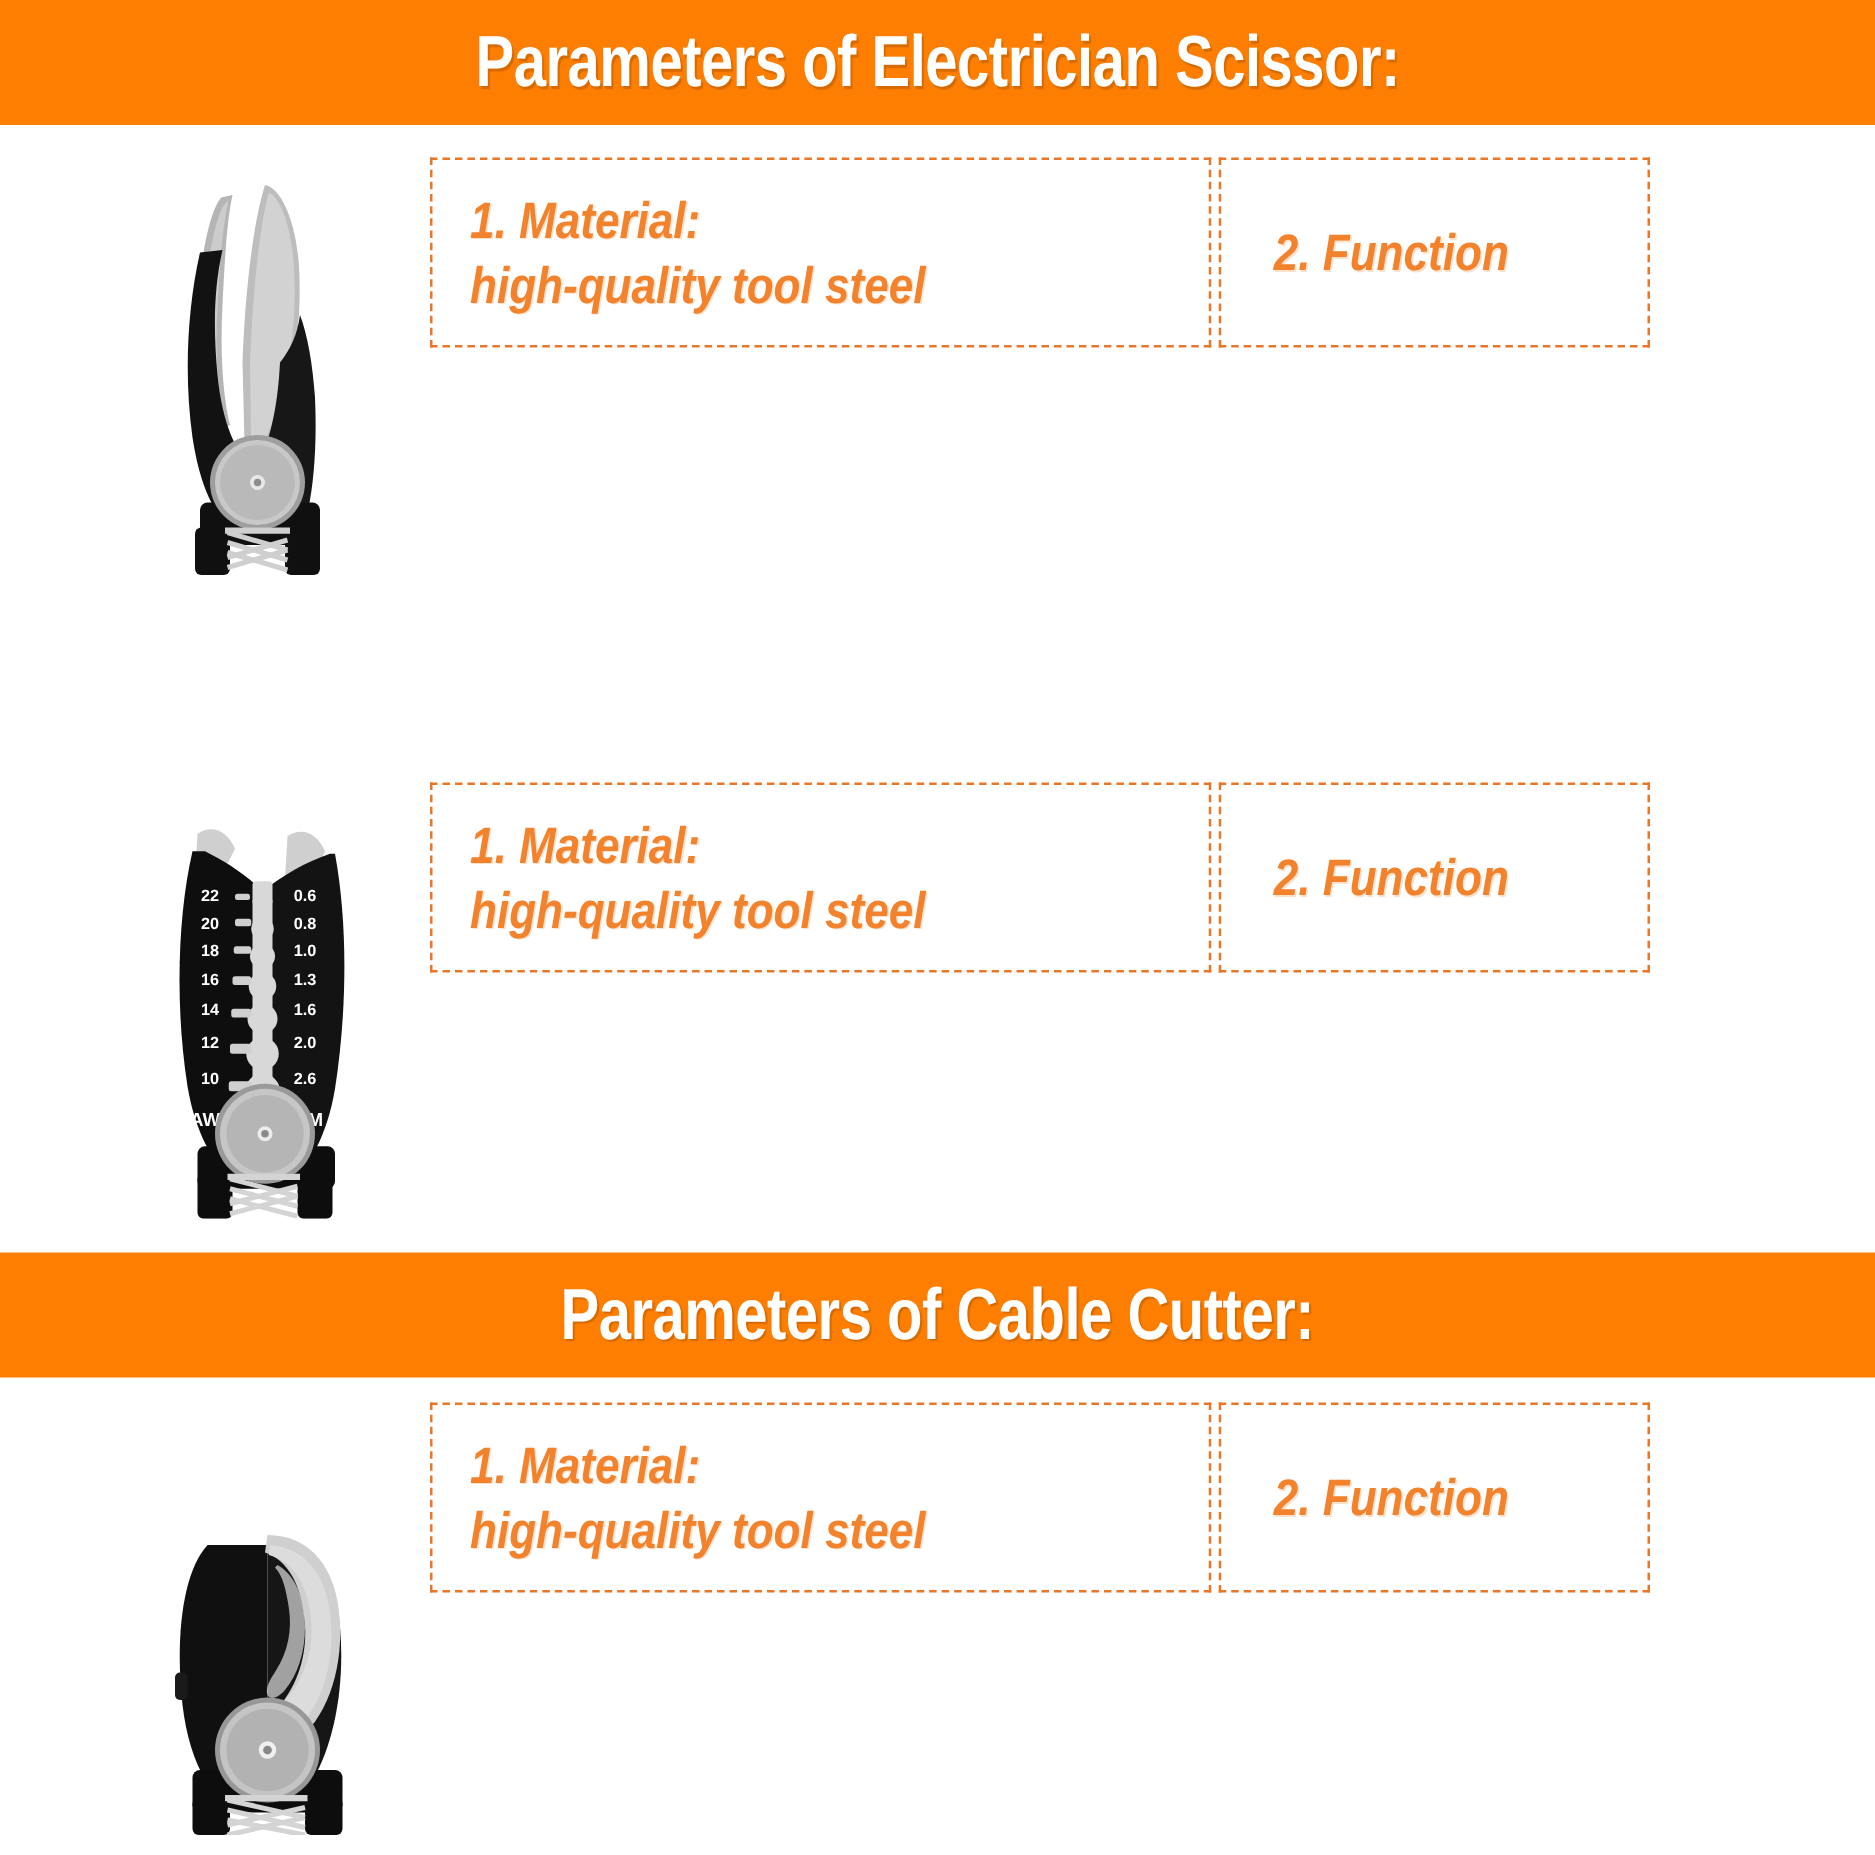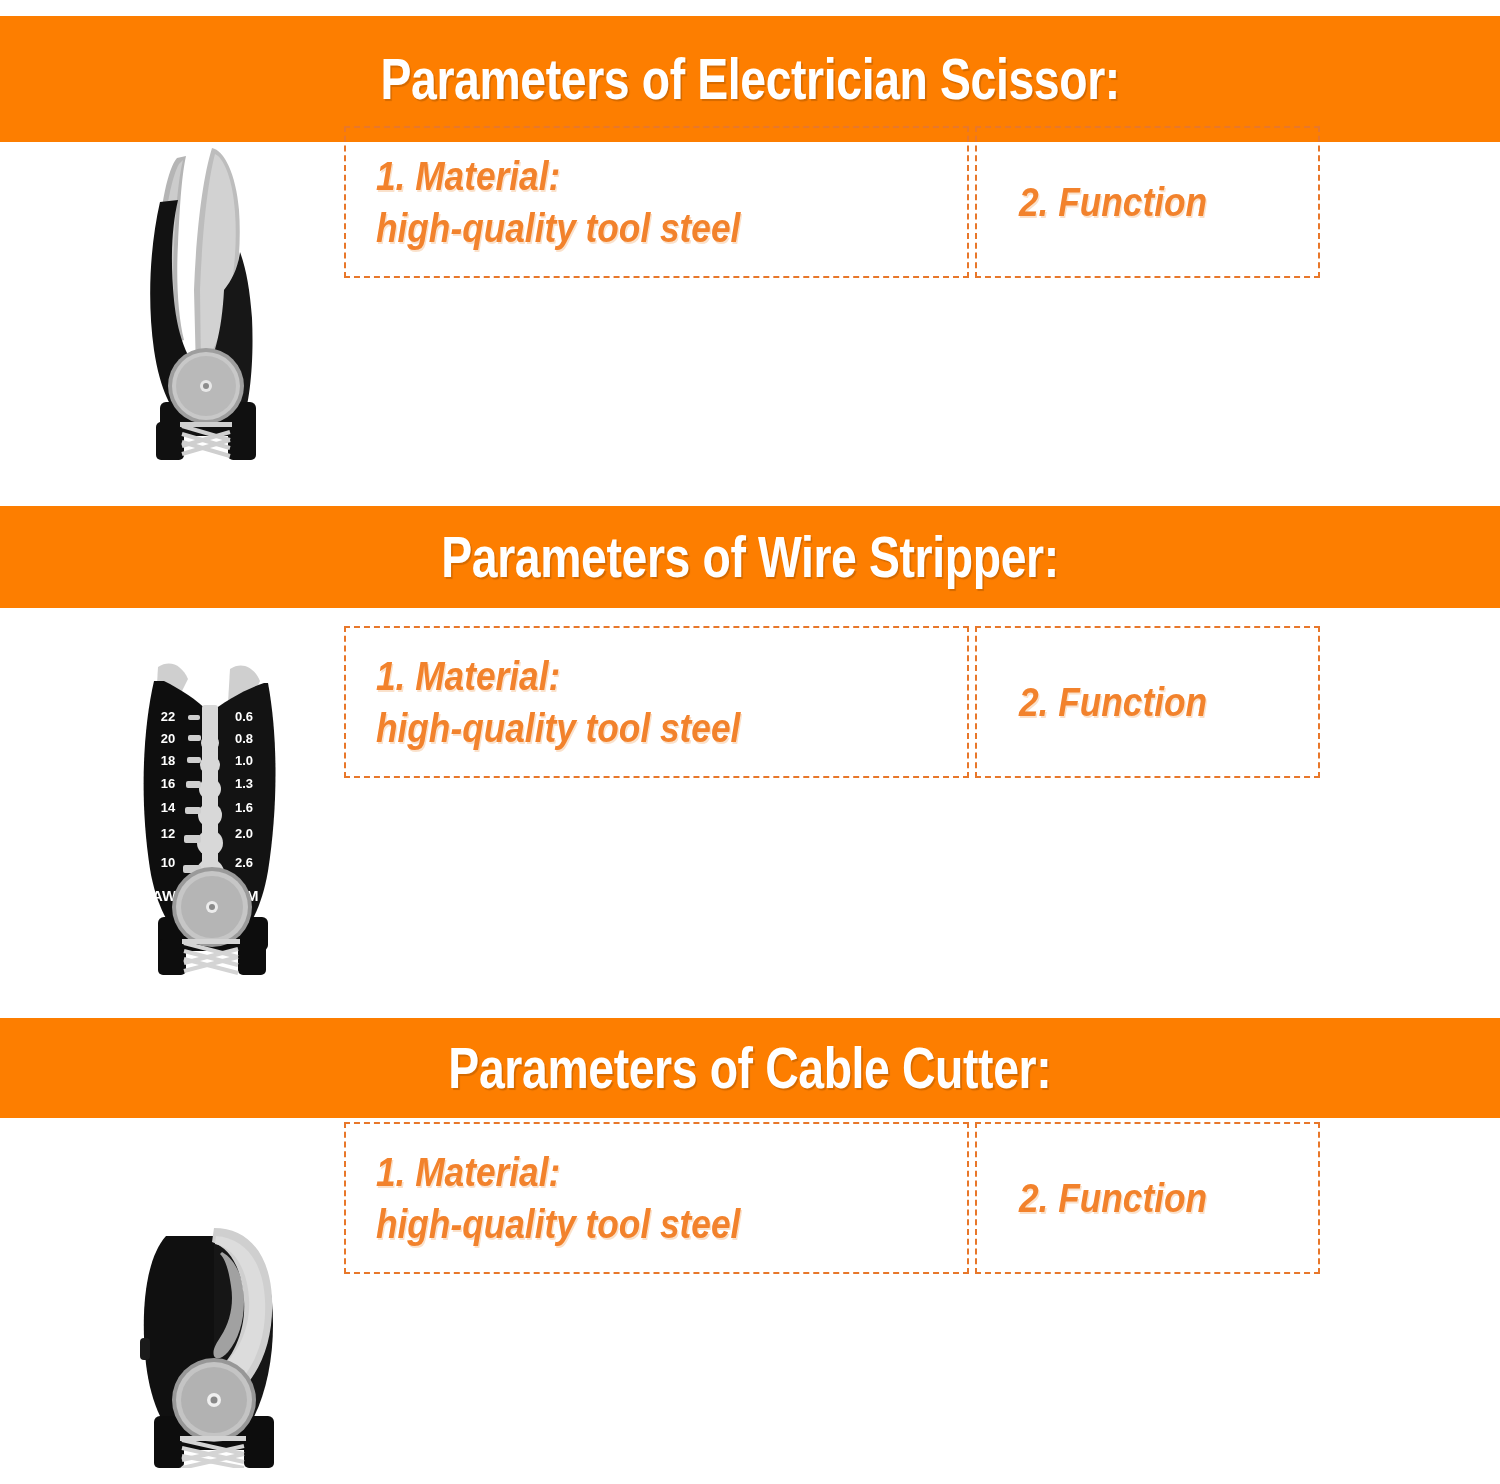--- a/index.html
+++ b/index.html
@@ -83,21 +83,21 @@
   }
 
   
   .tool { position:absolute;text-align:right; }
 </style>
 </head>
 <body>
 
 <div class="page">
 
-  <div class="banner" style="top:16px; height:126px;">
+  <div class="banner" style="top:0px; height:100px;">
     <div class="banner-title">Parameters of Electrician Scissor:</div>
   </div>
 
   <div class="tool" style="left:120px; top:140px; width:180px; height:320px;">
     <svg width="180" height="320" viewBox="0 0 180 320">
 
       <path d="M92 8 C 104 10, 116 34, 119 70 C 122 112, 116 160, 103 196 C 96 216, 86 228, 76 232 L 74 150 C 76 96, 82 40, 92 8 Z" fill="#bdbdbd"></path>
       <path d="M95 14 C 104 18, 113 40, 115 72 C 118 112, 112 158, 100 192 C 95 208, 88 220, 81 224 L 80 150 C 82 98, 87 44, 95 14 Z" fill="#d2d2d2"></path>
 
       <path d="M57 18 C 48 28, 40 66, 38 110 C 36 152, 40 186, 48 206 L 64 200 C 58 176, 56 140, 58 104 C 60 62, 62 34, 66 16 Z" fill="#b5b5b5"></path>
@@ -133,23 +133,20 @@
     <div class="dashbox dash-material" style="height:152px;">
       <div class="otext">1. Material:
 high-quality tool steel</div>
     </div>
     <div class="dashbox dash-function" style="height:152px;">
       <div class="otext fn">2. Function</div>
     </div>
   </div>
 
 
-  <div class="banner" style="top:506px; height:102px;">
-    <div class="banner-title">Parameters of Wire Stripper:</div>
-  </div>
 
   <div class="tool" style="left:118px; top:655px; width:190px; height:320px;">
     <svg width="190" height="320" viewBox="0 0 190 320">
 
       <path d="M40 12 C 52 4, 64 10, 70 24 L 62 40 L 38 46 Z" fill="#cfcfcf"></path>
       <path d="M112 14 C 124 6, 136 12, 142 26 L 134 44 L 110 48 Z" fill="#cfcfcf"></path>
 
       <path d="M36 26 C 24 78, 22 150, 32 214 C 38 250, 52 276, 68 288 L 92 288 L 92 58 C 78 44, 62 34, 46 26 Z" fill="#0e0e0e"></path>
 
       <path d="M150 28 C 160 82, 160 152, 150 216 C 144 252, 130 278, 114 290 L 90 290 L 90 60 C 106 46, 128 34, 146 28 Z" fill="#131313"></path>
@@ -225,21 +222,21 @@
     <div class="dashbox dash-material" style="height:152px;">
       <div class="otext">1. Material:
 high-quality tool steel</div>
     </div>
     <div class="dashbox dash-function" style="height:152px;">
       <div class="otext fn">2. Function</div>
     </div>
   </div>
 
 
-  <div class="banner" style="top:1002px; height:100px;margin-top:16px;">
+  <div class="banner" style="top:1002px; height:100px;">
     <div class="banner-title">Parameters of Cable Cutter:</div>
   </div>
 
   <div class="tool" style="left:118px; top:1218px; width:200px; height:250px;">
     <svg width="200" height="250" viewBox="0 0 200 250">
 
       <path d="M48 18 C 28 40, 22 92, 28 146 C 33 188, 48 216, 66 228 L 96 228 L 96 18 Z" fill="#101010"></path>
 
       <path d="M96 18 C 128 16, 150 40, 154 84 C 158 128, 150 176, 132 206 C 122 222, 110 228, 96 228 Z" fill="#161616"></path>
 

